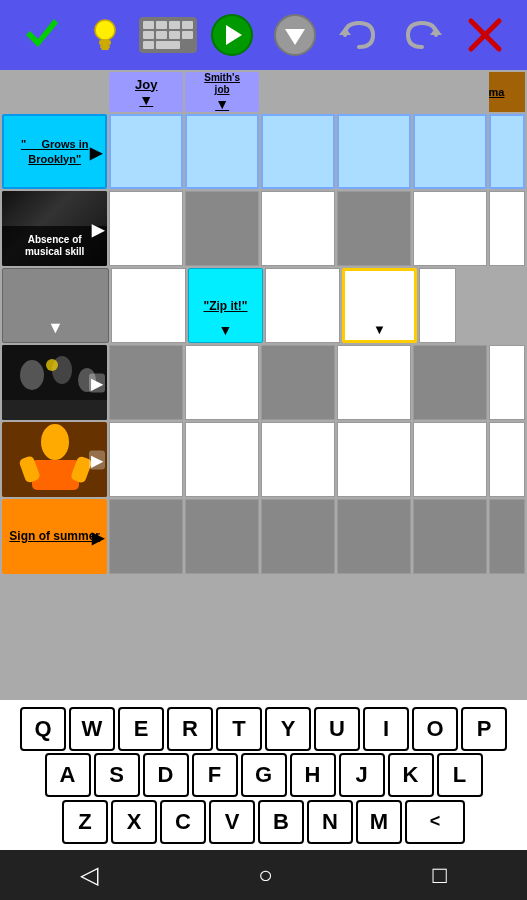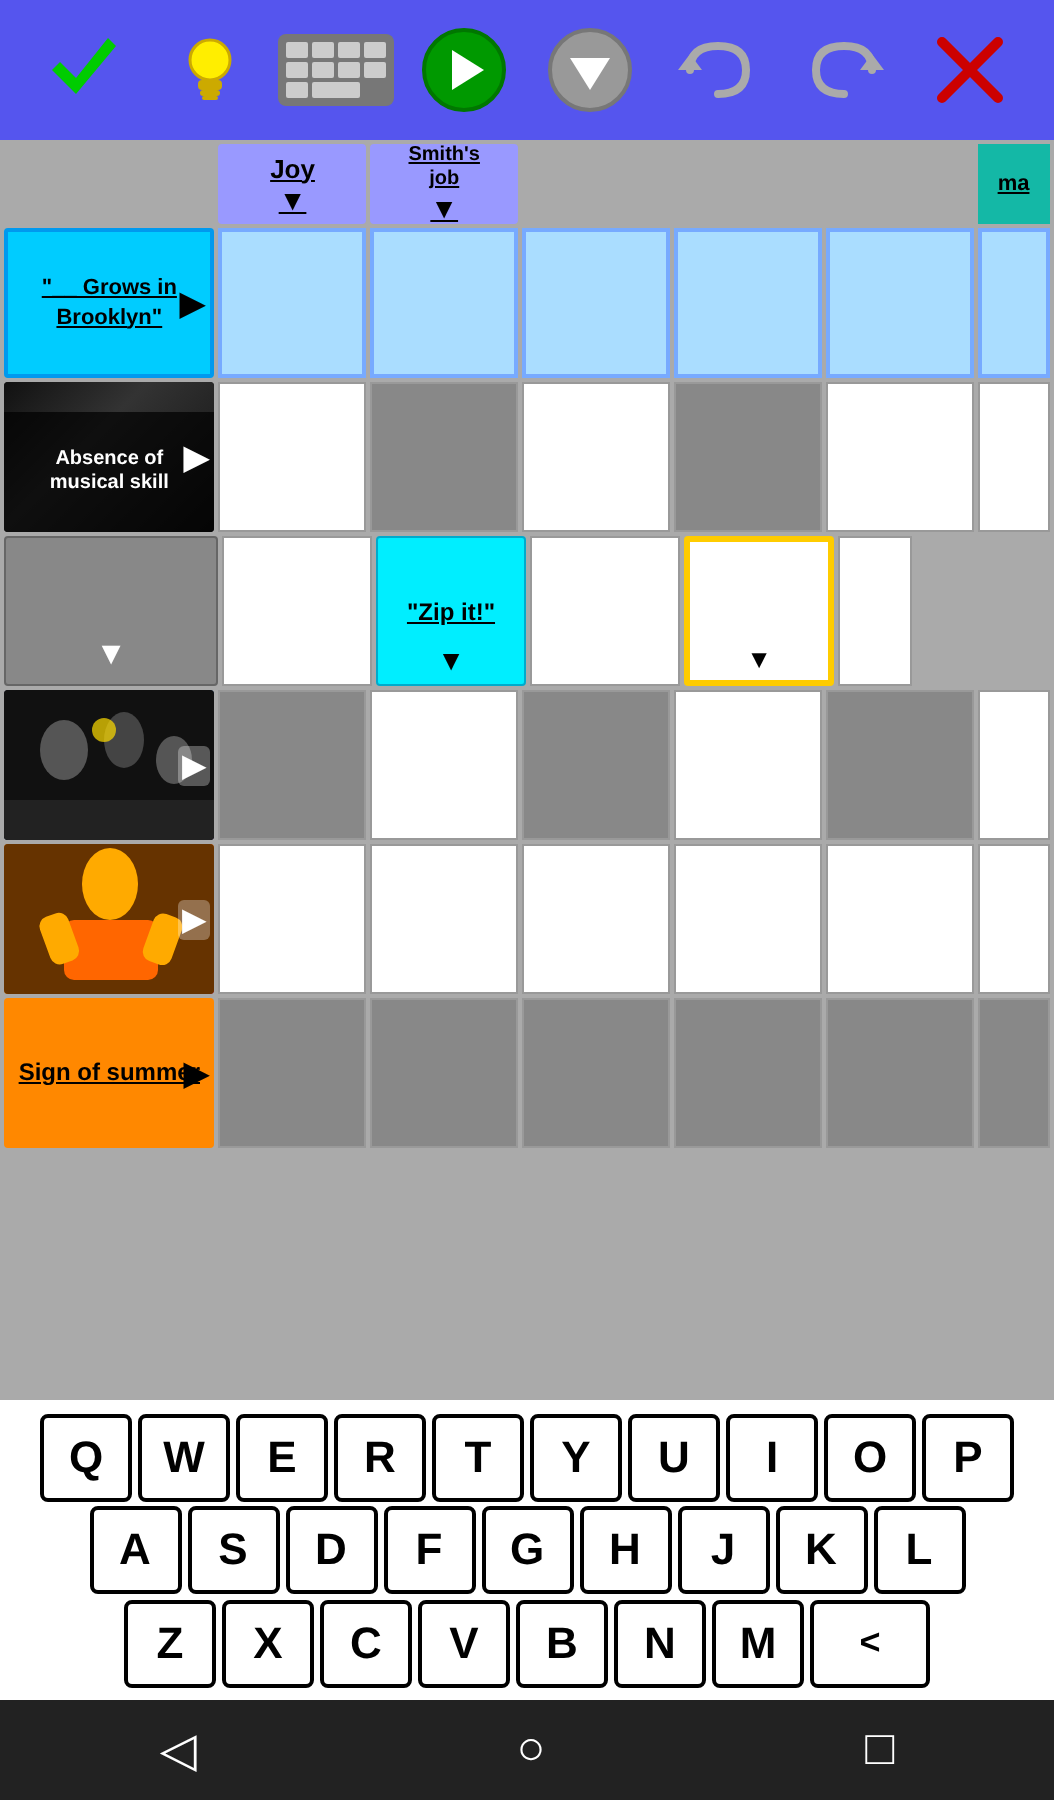--- a/index.html
+++ b/index.html
@@ -177,21 +177,21 @@
         <span style="font-size:13px;font-weight:bold;color:#000;">Joy</span>
         <span style="font-size:14px;color:#000;">▼</span>
       </div>
       <div style="width:75px; height:40px; background:#9999ff; display:flex;flex-direction:column;align-items:center;justify-content:center; border-radius:2px;">
         <span style="font-size:10px;font-weight:bold;color:#000;text-align:center;line-height:1.2;">Smith's<br>job</span>
         <span style="font-size:14px;color:#000;">▼</span>
       </div>
       <div style="width:75px; height:40px; background:#aaa;"></div>
       <div style="width:75px; height:40px; background:#aaa;"></div>
       <div style="width:75px; height:40px; background:#aaa;"></div>
-      <div style="width:37px; height:40px; background:#14b8a6; display:flex;align-items:center;justify-content:center; overflow:hidden;">
+      <div style="width:37px; height:40px; background:#a16207; display:flex;align-items:center;justify-content:flex-start; overflow:hidden;">
         <span style="font-size:11px;font-weight:bold;color:#000;">ma</span>
       </div>
     </div>
 
     <div style="display:flex; width:527px; height:75px; gap:2px; padding:0 2px; margin-top:2px;">
 
       <div style="width:107px; height:75px; background:#00ccff; border:2px solid #0099ee; display:flex;align-items:center;justify-content:center;position:relative; border-radius:2px;">
         <span style="font-size:11px;font-weight:bold;color:#000;text-align:center;line-height:1.3;padding:2px;">"__ Grows
 in Brooklyn"</span>
         <span style="position:absolute;right:3px;top:50%;transform:translateY(-50%);font-size:16px;font-weight:bold;color:#000;">▶</span>
@@ -204,21 +204,21 @@
       <div style="width:75px; height:75px; background:#aaddff; border:2px solid #77aaff;"></div>
       <div style="width:37px; height:75px; background:#aaddff; border:2px solid #77aaff;"></div>
     </div>
 
     <div style="display:flex; width:527px; height:75px; gap:2px; padding:0 2px; margin-top:2px;">
 
       <div style="width:107px; height:75px; background:#222; display:flex;align-items:center;justify-content:center;position:relative; border-radius:2px; overflow:hidden;">
 
         <div style="position:absolute;top:0;left:0;width:100%;height:100%;background:linear-gradient(135deg,#111 0%,#333 40%,#111 100%);"></div>
 
-        <div style="position:absolute;bottom:0;left:0;right:0;background:rgba(0,0,0,0.7);padding:18px;">
+        <div style="position:absolute;bottom:0;left:0;right:0;background:rgba(0,0,0,0.7);padding:8px;">
           <span style="font-size:10px;font-weight:bold;color:#fff;text-align:center;display:block;line-height:1.2;">Absence
 of musical
 skill</span>
         </div>
         <span style="position:absolute;right:3px;top:50%;transform:translateY(-50%);font-size:16px;font-weight:bold;color:#fff;">▶</span>
       </div>
 
       <div style="width:75px; height:75px; background:#ffffff; border:1px solid #999;"></div>
       <div style="width:75px; height:75px; background:#888888; border:1px solid #999;"></div>
       <div style="width:75px; height:75px; background:#ffffff; border:1px solid #999;"></div>

